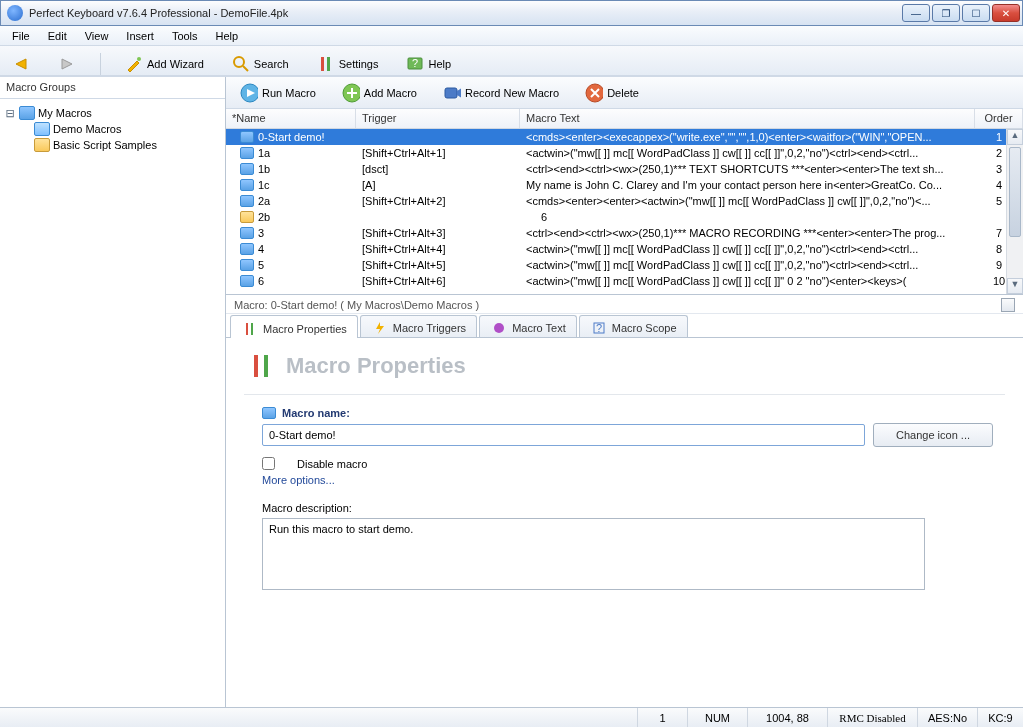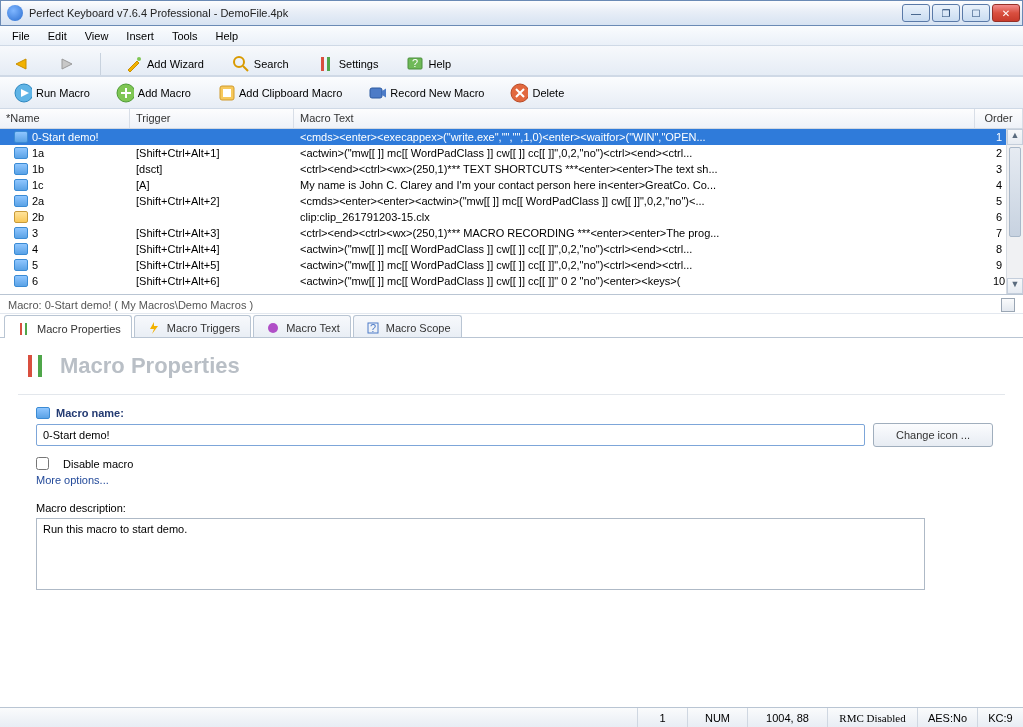--- a/index.html
+++ b/index.html
@@ -74,21 +74,21 @@
 .tab.active { background: #fff; position: relative; top: 1px; height: 23px; }
 
 .detbody { flex: 1; padding: 14px 18px 6px; overflow: hidden; position:relative; }
 .sectiontitle { display: flex; align-items: center; gap: 10px; margin: 0 0 14px 4px; }
 .sectiontitle .big { font-size: 22px; color: #b9bfc6; font-weight: bold; }
 .hr { height:1px; background:#e3e7ec; margin: 0 0 12px; }
 .fieldrow { display:flex; align-items:center; gap:8px; margin-bottom:6px; }
 .fieldlabel { display:flex; align-items:center; gap:6px; color:#233a72; font-weight:bold; margin-bottom:4px; }
 .textinput { flex:1; height:22px; border:1px solid #7da6d9; border-radius:2px; padding:0 6px; background:#fff; }
 .btn { height:24px; padding:0 16px; border:1px solid #a0aebd; background:linear-gradient(#fbfcfe,#e7ecf3); border-radius:3px; color:#333; }
-.chk { display:flex; align-items:center; gap:14px; margin:10px 0 4px 18px; }
+.chk { display:flex; align-items:center; gap:22px; margin:10px 0 4px 18px; }
 .chk input { width:13px; height:13px; }
 .link { color:#234a9a; margin-left:18px; cursor:pointer; }
 .desclabel { margin:16px 0 4px 18px; color:#000; }
 .descbox { margin:0 80px 0 18px; height:72px; border:1px solid #aeb9c6; padding:4px 6px; background:#fff; overflow:auto; }
 
 
 .detfoot { height:30px; border-top:1px solid #d8dee7; display:flex; align-items:center; padding:0 10px; gap:8px; }
 .detfoot .btn { width:80px; }
 .detfoot .site { margin-left:auto; color:#234a9a; }
 
@@ -171,20 +171,40 @@
           <rect x="2" y="3" width="14" height="11" rx="1" fill="#6fb958" stroke="#4a8f3d"></rect>
           <text x="9" y="12" text-anchor="middle" font-size="10" fill="#fff">?</text>
         </svg>
       </span>
     <span>Help</span>
   </div>
 </div>
 
 <div class="workspace">
 
+  <div class="sidebar">
+    <div class="sidehdr">Macro Groups</div>
+    <div class="tree">
+      <div class="tree-row">
+        <span class="tree-ind">⊟</span>
+        <span class="tree-icon box"></span>
+        <span>My Macros</span>
+      </div>
+      <div class="sub">
+        <div class="tree-row">
+          <span class="tree-icon box sel"></span>
+          <span>Demo Macros</span>
+        </div>
+        <div class="tree-row">
+          <span class="tree-icon folder"></span>
+          <span>Basic Script Samples</span>
+        </div>
+      </div>
+    </div>
+  </div>
 
   <div class="rightpane">
 
     <div class="actionbar">
       <div class="tbtn">
         <span class="ico">
             <svg width="20" height="20">
               <circle cx="10" cy="10" r="9" fill="#5fb4e6" stroke="#2c87c0"></circle>
               <path d="M7 6 L15 10 L7 14 Z" fill="#fff"></path>
             </svg>
@@ -196,29 +216,20 @@
             <svg width="20" height="20">
               <circle cx="10" cy="10" r="9" fill="#7fc654" stroke="#4f9c35"></circle>
               <path d="M9 5h2v10h-2zM5 9h10v2h-10z" fill="#fff"></path>
             </svg>
           </span>
         <span>Add Macro</span>
       </div>
       <div class="tbtn">
         <span class="ico">
             <svg width="20" height="20">
-              <rect x="3" y="3" width="14" height="14" rx="2" fill="#f7c95b" stroke="#cf9a2f"></rect>
-              <rect x="6" y="6" width="8" height="8" fill="#fff"></rect>
-            </svg>
-          </span>
-        <span>Add Clipboard Macro</span>
-      </div>
-      <div class="tbtn">
-        <span class="ico">
-            <svg width="20" height="20">
               <rect x="2" y="5" width="12" height="10" rx="2" fill="#4c7bc7" stroke="#2d5aa0"></rect>
               <path d="M14 8 L19 5 L19 15 L14 12 Z" fill="#4c7bc7"></path>
             </svg>
           </span>
         <span>Record New Macro</span>
       </div>
       <div class="tbtn">
         <span class="ico">
             <svg width="20" height="20">
               <circle cx="10" cy="10" r="9" fill="#e2683e" stroke="#b84a26"></circle>
@@ -281,21 +292,20 @@
             <div class="td trig">[Shift+Ctrl+Alt+2]</div>
             <div class="td text">&lt;cmds&gt;&lt;enter&gt;&lt;enter&gt;&lt;actwin&gt;("mw[[  ]] mc[[ WordPadClass ]] cw[[  ]]",0,2,"no")&lt;...</div>
             <div class="td ord">5</div>
           </div>
           <div class="tr">
             <div class="td name">
               <span class="rowico clip"></span>
               <span>2b</span>
             </div>
             <div class="td trig"></div>
-            <div class="td text">clip:clip_261791203-15.clx</div>
             <div class="td ord">6</div>
           </div>
           <div class="tr">
             <div class="td name">
               <span class="rowico "></span>
               <span>3</span>
             </div>
             <div class="td trig">[Shift+Ctrl+Alt+3]</div>
             <div class="td text">&lt;ctrl&gt;&lt;end&gt;&lt;ctrl&gt;&lt;wx&gt;(250,1)*** MACRO RECORDING ***&lt;enter&gt;&lt;enter&gt;The prog...</div>
             <div class="td ord">7</div>

